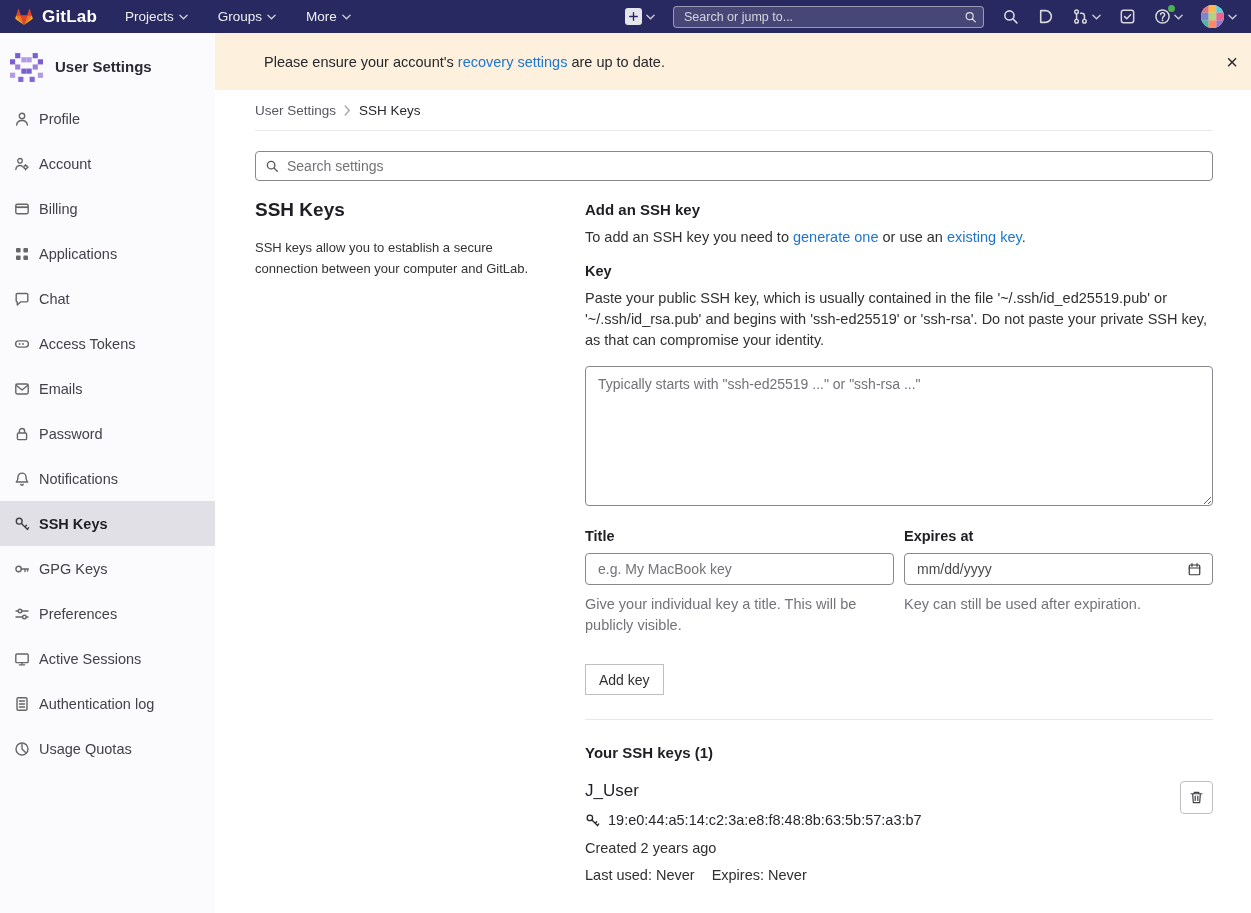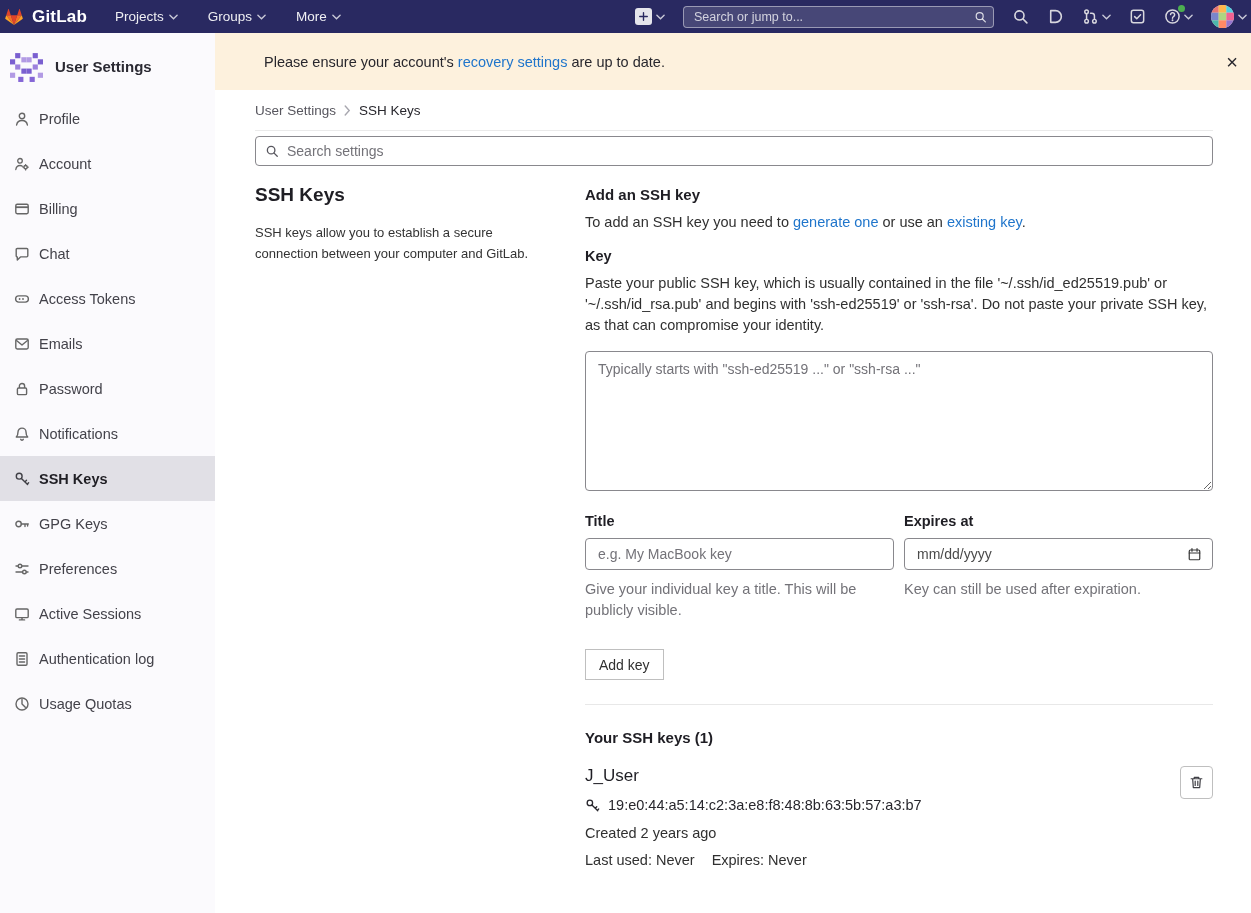--- a/index.html
+++ b/index.html
@@ -4,21 +4,21 @@
 <style>
   * { margin:0; padding:0; box-sizing:border-box; }
   html,body { width:1251px; height:913px; }
   body {
     font-family:"Liberation Sans", sans-serif;
     font-size:14px; color:#303030; background:#fff; overflow:hidden;
   }
   a { text-decoration:none; }
 
   
-  .navbar { height:33px; background:#292961; display:flex; align-items:center; padding:0 4px; }
+  .navbar { height:33px; background:#292961; display:flex; align-items:center; padding:0 14px; }
   .brand { display:flex; align-items:center; gap:8px; cursor:pointer; }
   .brand-text { color:#fff; font-size:17px; font-weight:700; letter-spacing:.2px; }
   .nav-menus { display:flex; align-items:center; gap:30px; margin-left:28px; }
   .nav-item { display:flex; align-items:center; gap:5px; color:rgba(255,255,255,.92); font-size:13.5px; cursor:pointer; }
   .chev { flex-shrink:0; }
   .nav-right { margin-left:auto; display:flex; align-items:center; gap:18px; }
   .plus-menu { display:flex; align-items:center; gap:4px; background:none; border:none; cursor:pointer; }
   .plus-box { width:17px; height:17px; border-radius:3px; background:rgba(255,255,255,.88); display:flex; align-items:center; justify-content:center; }
   .nav-search { position:relative; width:311px; }
   .nav-search input {
@@ -51,21 +51,21 @@
 
   .alert { height:57px; background:#fdf1dd; display:flex; align-items:center; padding:0 44px 0 49px; position:relative; font-size:14.5px; color:#28272d; }
   .alert a { color:#1f75cb; cursor:pointer; }
   .alert-close { position:absolute; right:13px; top:50%; transform:translateY(-50%); background:none; border:none; font-size:20px; color:#28272d; cursor:pointer; line-height:1; }
 
   .main { padding:0 38px 0 40px; flex:1; overflow:hidden; }
   .breadcrumbs { display:flex; align-items:center; gap:8px; padding:13px 0 12px; border-bottom:1px solid #eaeaea; font-size:13.5px; }
   .crumb { color:#57565e; cursor:pointer; }
   .crumb-current { color:#28272d; }
 
-  .settings-search { position:relative; margin-top:5px; }
+  .settings-search { position:relative; margin-top:20px; }
   .settings-search input {
     width:100%; height:30px; border:1px solid #89888d; border-radius:4px;
     padding:0 12px 0 31px; font-size:14px; color:#303030; outline:none; font-family:inherit;
   }
   .settings-search input::placeholder { color:#737278; }
   .settings-search .mag { position:absolute; left:10px; top:50%; transform:translateY(-50%); }
 
   .settings-row { display:flex; margin-top:16px; }
   .col-left { width:330px; flex-shrink:0; padding-right:40px; }
   .col-left h2 { font-size:19px; font-weight:700; color:#1f1e24; margin-top:2px; }
@@ -267,20 +267,31 @@
         <span>Account</span>
       </a>
       <a class="side-item">
         <span class="side-icon">
             <svg width="16" height="16" viewBox="0 0 16 16" fill="none" stroke="#666" stroke-width="1.4">
               <rect x="1.8" y="3.3" width="12.4" height="9.4" rx="1.4"></rect>
               <path d="M1.8 6.2h12.4" stroke-width="1.8"></path>
             </svg>
           </span>
         <span>Billing</span>
+      </a>
+      <a class="side-item">
+        <span class="side-icon">
+            <svg width="16" height="16" viewBox="0 0 16 16" fill="#666">
+              <rect x="2" y="2" width="4.6" height="4.6" rx="1"></rect>
+              <rect x="9.4" y="2" width="4.6" height="4.6" rx="1"></rect>
+              <rect x="2" y="9.4" width="4.6" height="4.6" rx="1"></rect>
+              <rect x="9.4" y="9.4" width="4.6" height="4.6" rx="1"></rect>
+            </svg>
+          </span>
+        <span>Applications</span>
       </a>
       <a class="side-item">
         <span class="side-icon">
             <svg width="16" height="16" viewBox="0 0 16 16" fill="none" stroke="#666" stroke-width="1.4" stroke-linejoin="round">
               <path d="M2.2 3.6c0-.6.5-1.1 1.1-1.1h9.4c.6 0 1.1.5 1.1 1.1v6.2c0 .6-.5 1.1-1.1 1.1H6.5l-3.2 3v-3h-.1c-.6 0-1-.5-1-1.1z"></path>
             </svg>
           </span>
         <span>Chat</span>
       </a>
       <a class="side-item">

